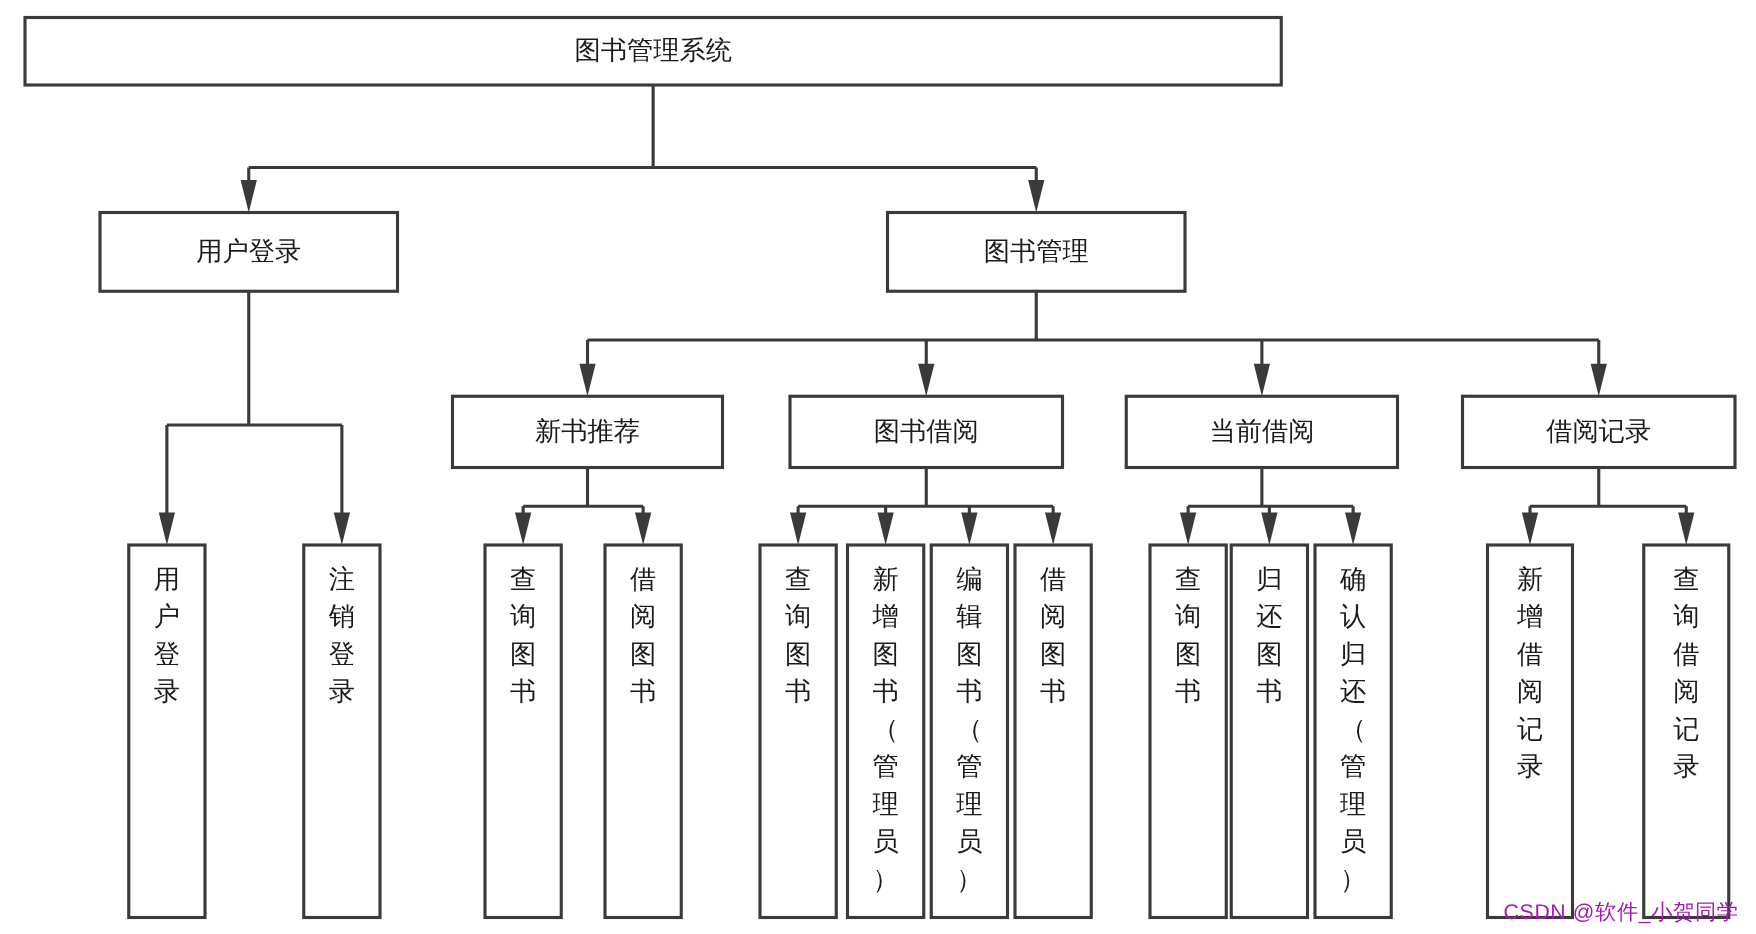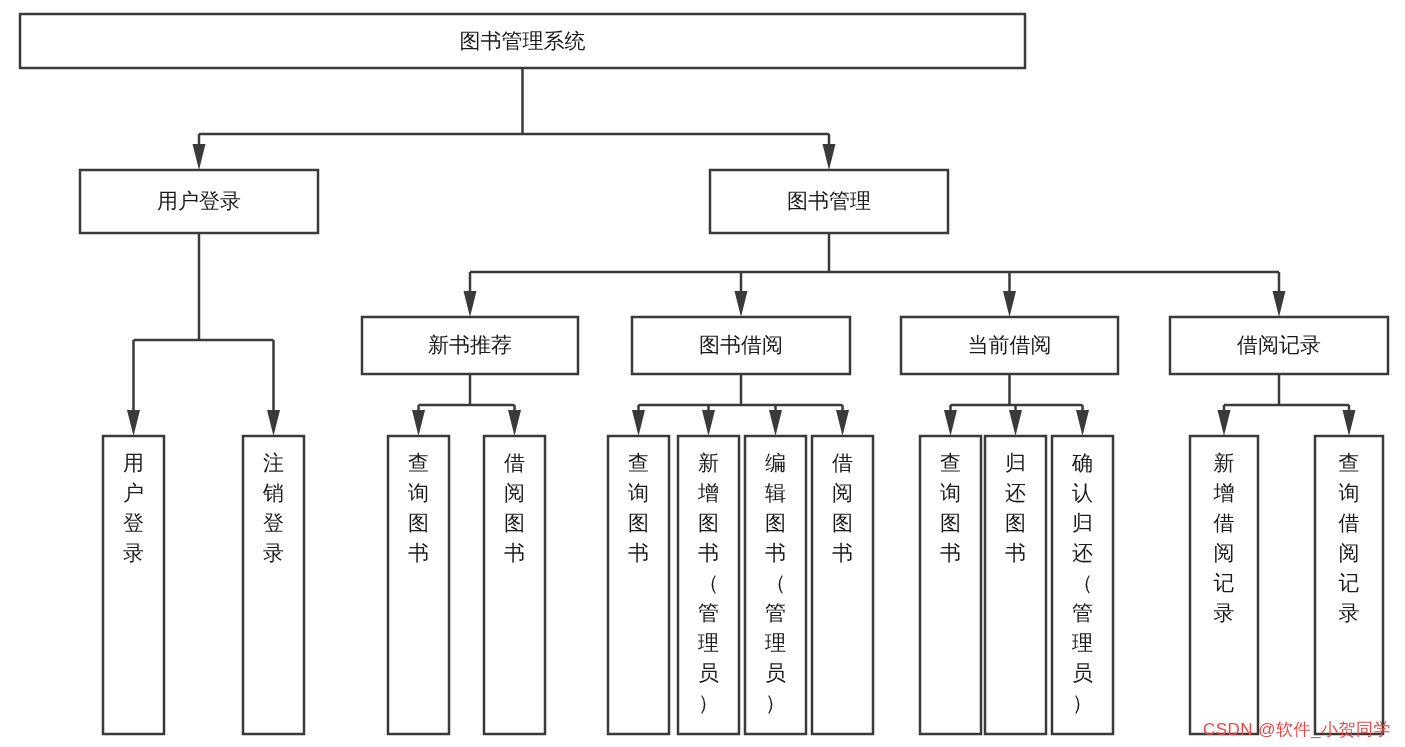--- a/index.html
+++ b/index.html
@@ -49,21 +49,21 @@
     stroke-linecap: butt;
   }
   .arrow-head {
     fill: #3a3a3a;
     stroke: none;
   }
   .watermark {
     position: absolute;
     right: 14px;
     bottom: 6px;
-    color: #ef4444;
+    color: #a21caf;
     font-size: 17px;
     font-family: "Liberation Sans", "DejaVu Sans", sans-serif;
     letter-spacing: 0.5px;
     white-space: nowrap;
     pointer-events: none;
   }
 </style>
 </head>
 <body>
 

